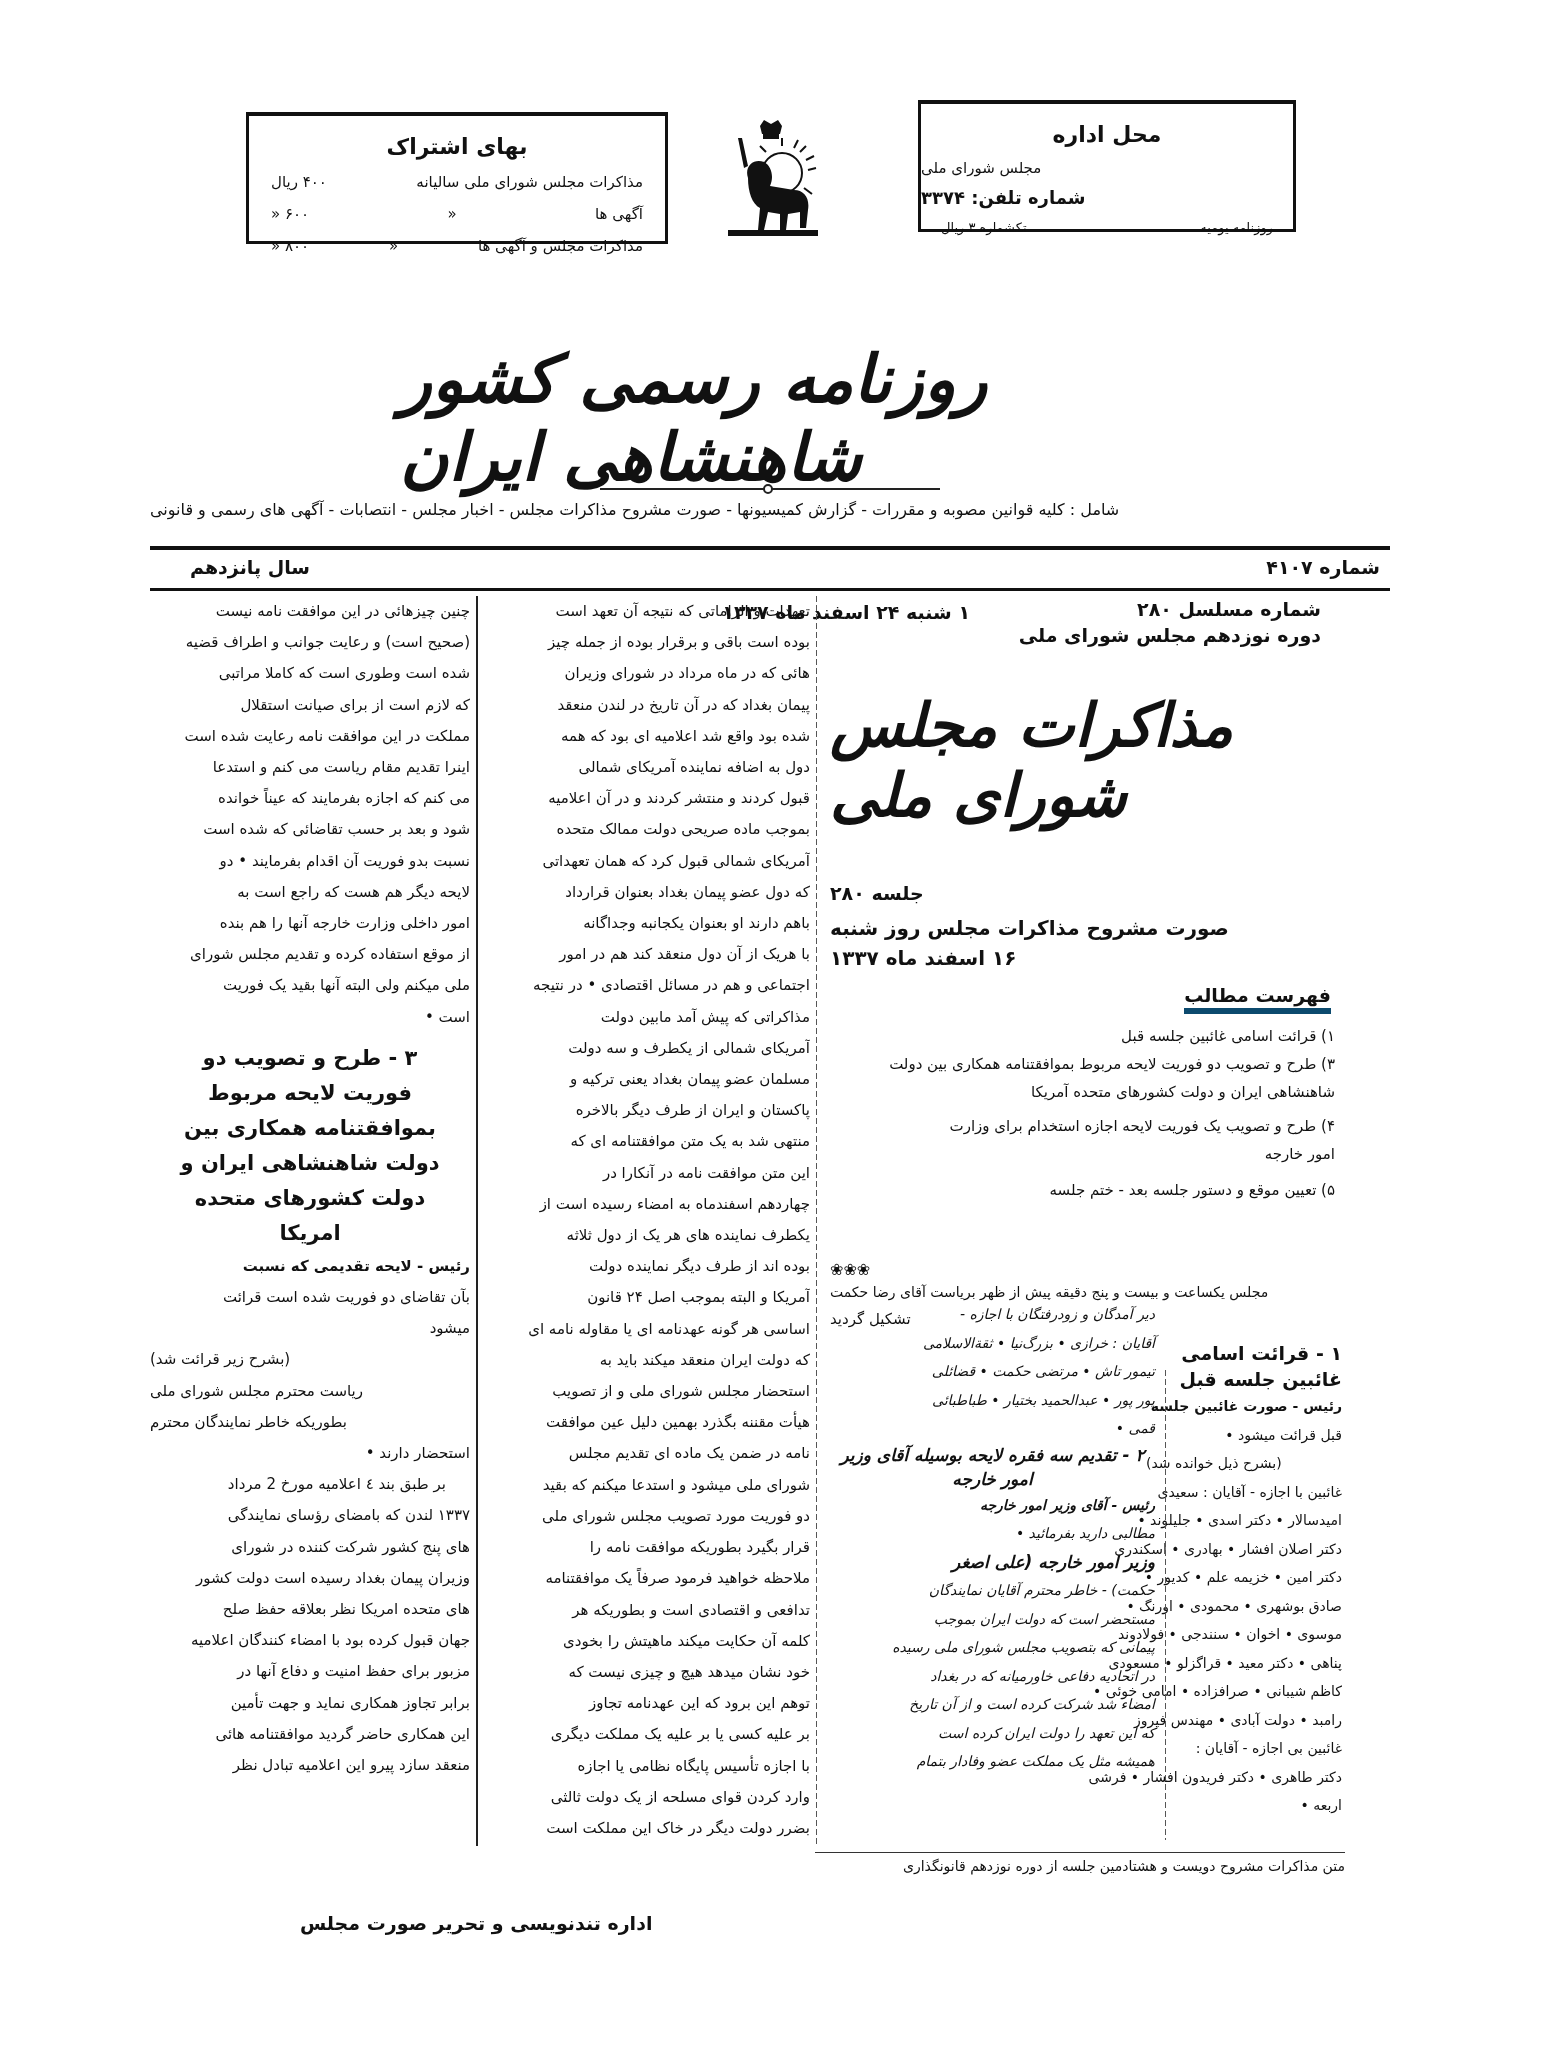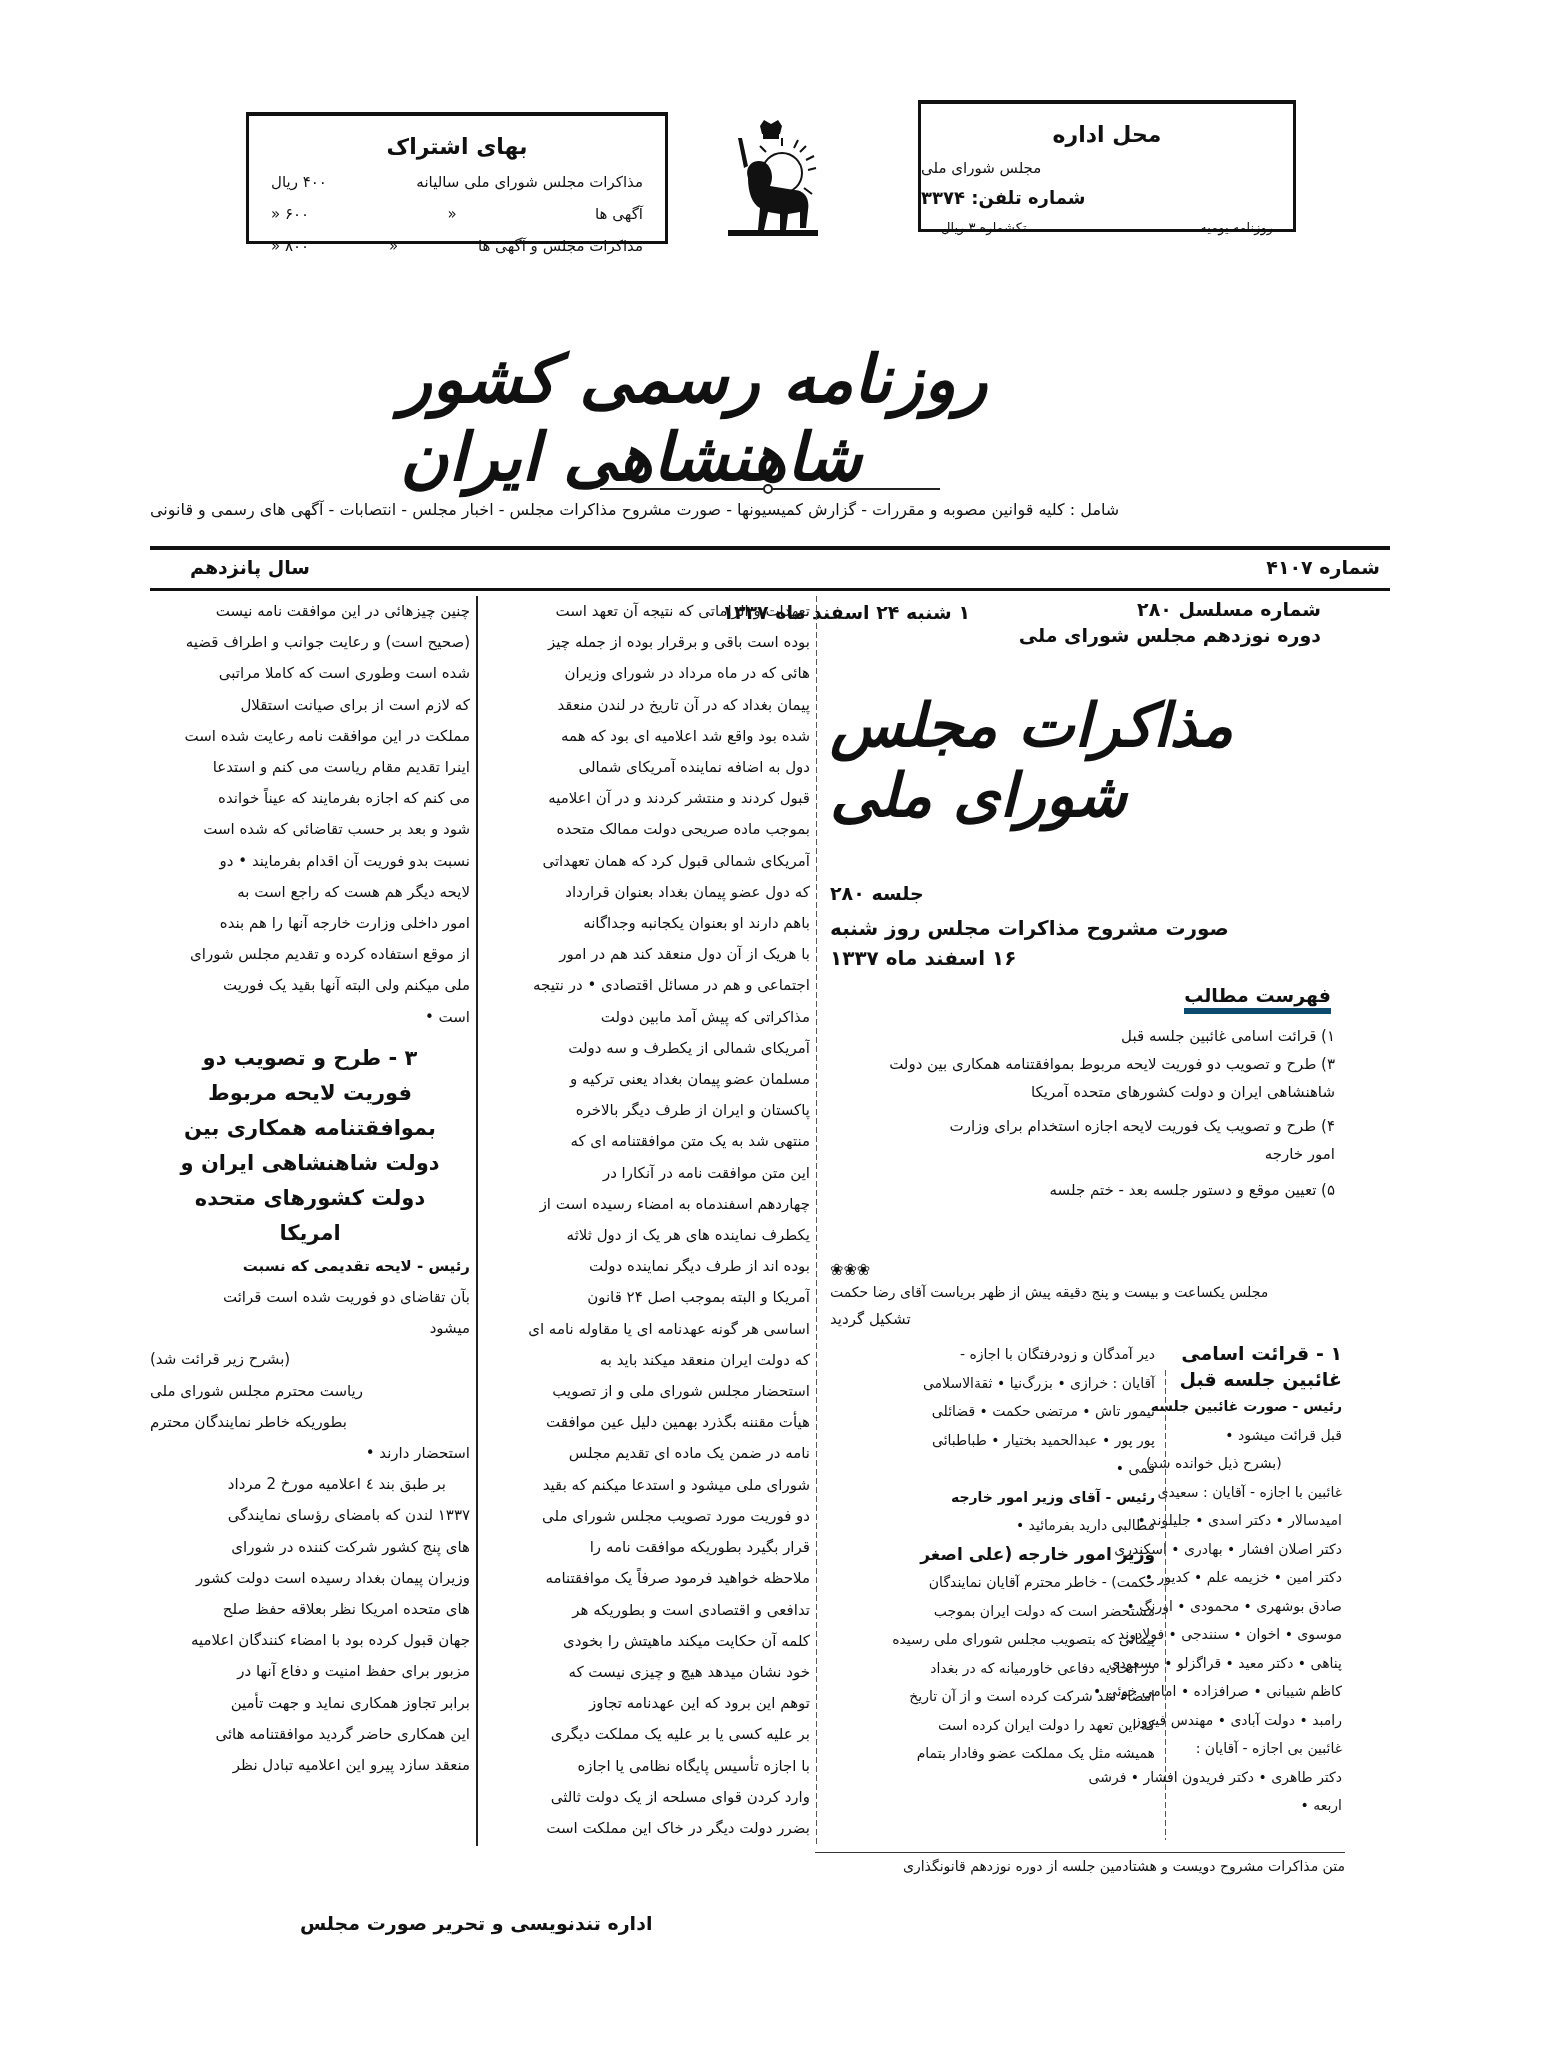--- a/index.html
+++ b/index.html
@@ -131,26 +131,27 @@
     <div>کاظم شیبانی • صرافزاده • امامی خوئی •</div>
     <div>رامبد • دولت آبادی • مهندس فیروز</div>
     <div>غائبین بی اجازه - آقایان :</div>
     <div>دکتر طاهری • دکتر فریدون افشار • فرشی</div>
     <div>اربعه •</div>
   </div>
 </div>
 
 <div class="abs vrule" style="left:1165px; top:1370px; height:470px;"></div>
 
-<div class="abs col" style="left:830px; top:1340px; width:325px; font-size:14px; line-height:28.5px; white-space:nowrap;">
+<div class="abs col" style="left:830px; top:1300px; width:325px; font-size:14px; line-height:28.5px; white-space:nowrap;font-style:italic;">
   <div>دیر آمدگان و زودرفتگان با اجازه -</div>
   <div>آقایان : خرازی • بزرگ‌نیا • ثقة‌الاسلامی</div>
   <div>تیمور تاش • مرتضی حکمت • قضائلی</div>
   <div>پور پور • عبدالحمید بختیار • طباطبائی</div>
   <div>قمی •</div>
+  <div class="h-bold" style="font-size:17px; line-height:24px; white-space:normal; text-align:center;">۲ - تقدیم سه فقره لایحه بوسیله آقای وزیر امور خارجه</div>
   <div style="font-weight:bold;">رئیس - آقای وزیر امور خارجه</div>
   <div>مطالبی دارید بفرمائید •</div>
   <div style="font-weight:bold; font-size:17px;">وزیر امور خارجه (علی اصغر</div>
   <div>حکمت) - خاطر محترم آقایان نمایندگان</div>
   <div>مستحضر است که دولت ایران بموجب</div>
   <div>پیمانی که بتصویب مجلس شورای ملی رسیده</div>
   <div>در اتحادیه دفاعی خاورمیانه که در بغداد</div>
   <div>امضاء شد شرکت کرده است و از آن تاریخ</div>
   <div>که این تعهد را دولت ایران کرده است</div>
   <div>همیشه مثل یک مملکت عضو وفادار بتمام</div>

